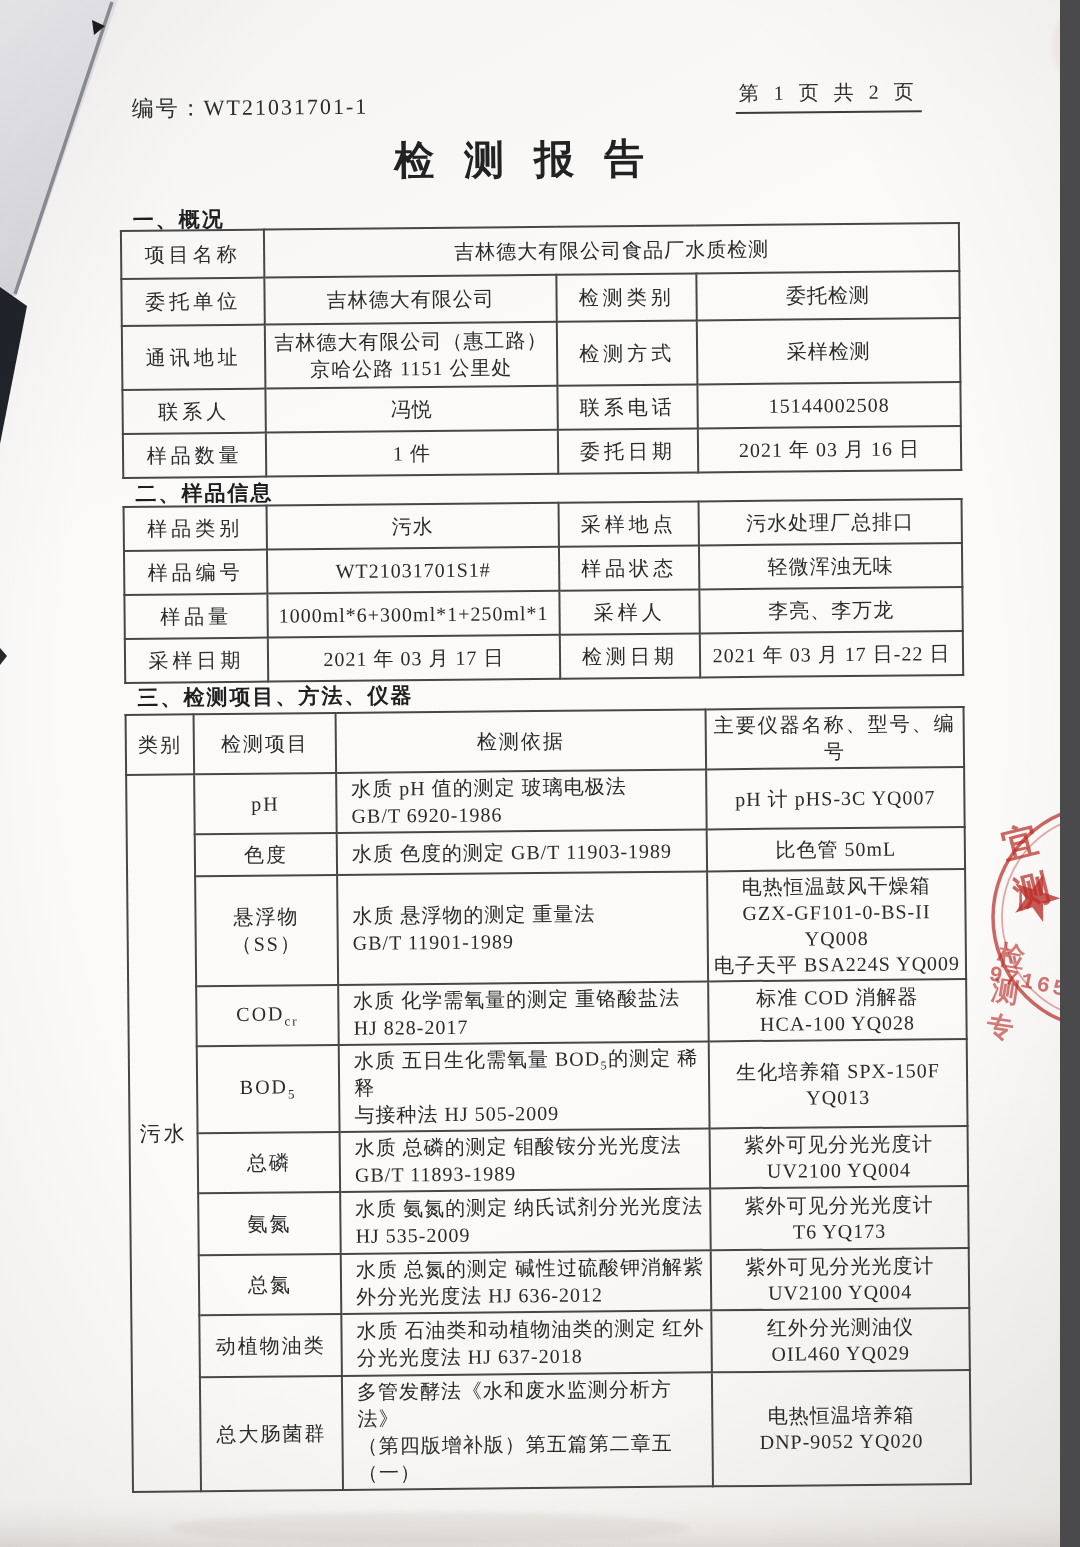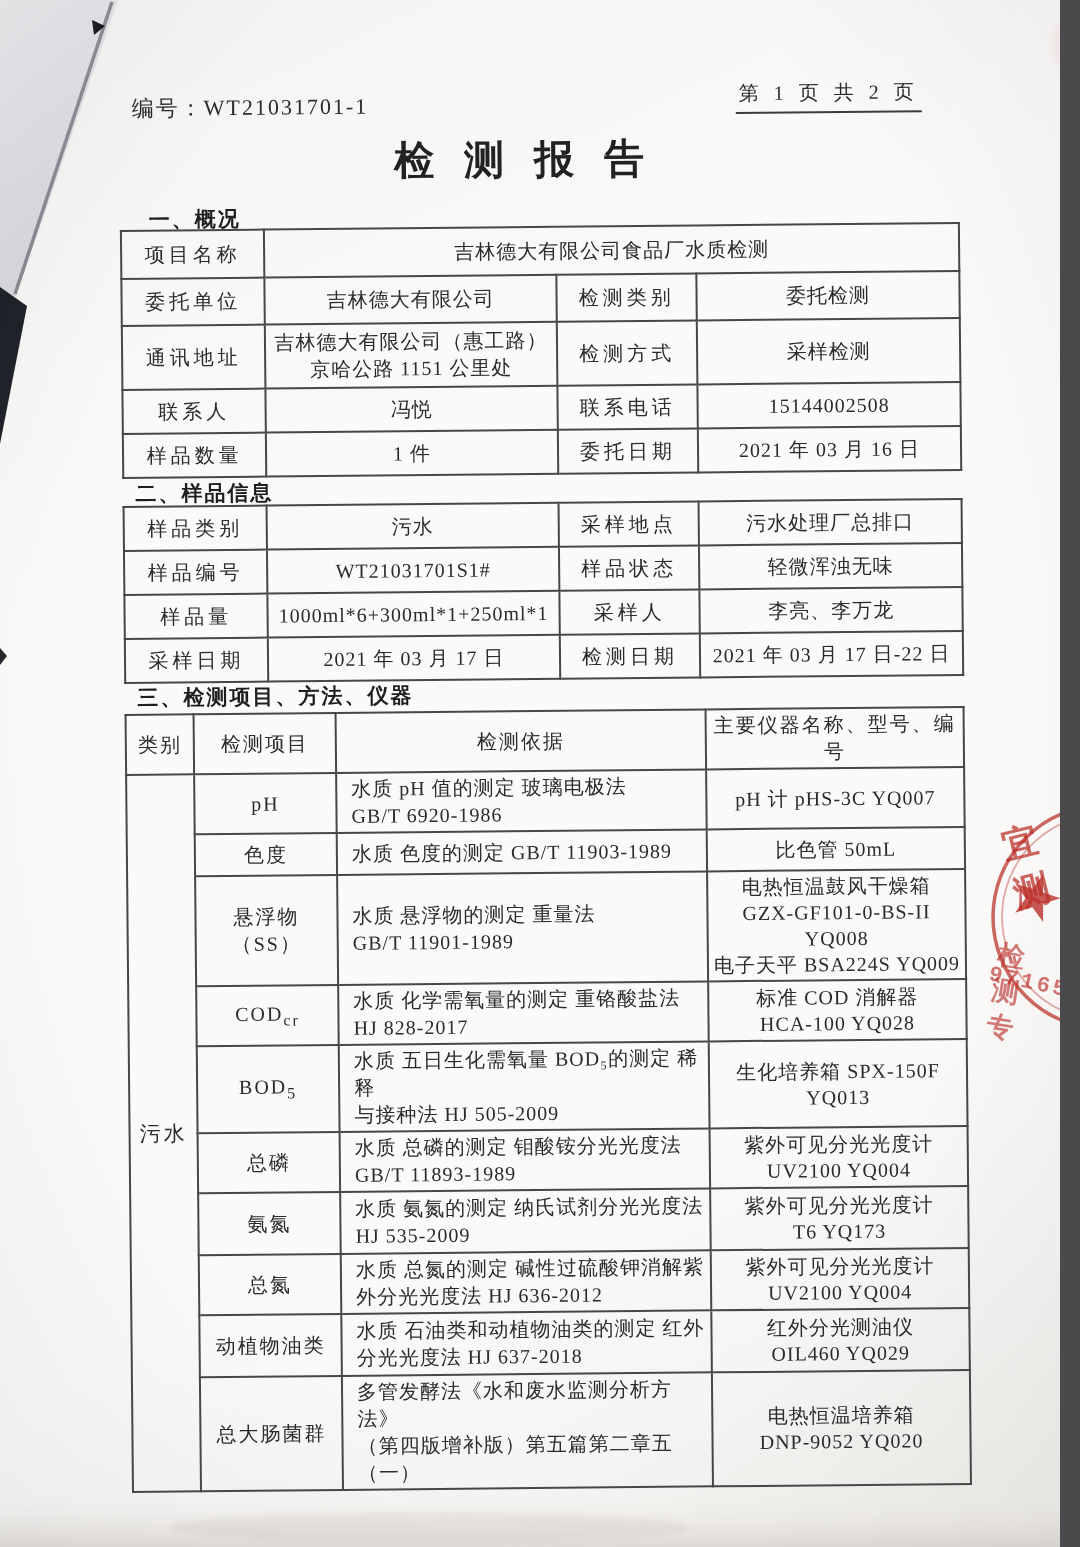--- a/index.html
+++ b/index.html
@@ -15,21 +15,21 @@
   .bg-shapes{position:absolute;inset:0;z-index:0;}
   .content{position:absolute;inset:0;z-index:1;transform:rotate(-0.55deg);transform-origin:540px 760px;}
 
   .doc-number{position:absolute;left:138px;top:90px;font-size:22px;letter-spacing:2px;}
   .page-indicator{position:absolute;left:742px;top:82px;font-size:20px;letter-spacing:5px;
     border-bottom:2px solid #3c3c3c;padding:0 3px 5px;}
   .report-title{position:absolute;left:0;top:132px;width:100%;text-align:center;
     font-size:40px;font-weight:bold;letter-spacing:10px;color:#222;}
 
   .section-heading{position:absolute;font-size:21px;font-weight:bold;letter-spacing:2px;color:#1e1e1e;}
-  .h1{left:138px;top:202px;margin-left:16px;}
+  .h1{left:138px;top:202px;}
   .h2{left:138px;top:476px;}
   .h3{left:138px;top:680px;}
 
   table.rpt{position:absolute;border-collapse:collapse;table-layout:fixed;
     background:transparent;font-size:20px;color:#2b2b2b;}
   table.rpt td,table.rpt th{border:2px solid #474747;padding:2px 4px;font-weight:normal;
     text-align:center;vertical-align:middle;overflow:hidden;}
   .t1{left:125px;top:226px;width:838px;}
   .t2{left:125px;top:502px;width:838px;}
   .t3{left:125px;top:710px;width:838px;}
@@ -40,21 +40,21 @@
   .t2 tr{height:44px;}
   .t3 tr.hd{height:44px;} .t3 td.hdr{letter-spacing:2px;}
   .t3 tr.m0{height:56px;} .t3 tr.m1{height:42px;} .t3 tr.m2{height:78px;}
   .t3 tr.m3{height:58px;} .t3 tr.m4{height:56px;} .t3 tr.m5{height:60px;}
   .t3 tr.m6{height:62px;} .t3 tr.m7{height:60px;} .t3 tr.m8{height:62px;}
   .t3 tr.m9{height:58px;}
   .t3 td.basis{text-align:left;padding-left:14px;line-height:27px;letter-spacing:1px;}
   .t3 td.instr{line-height:26px;letter-spacing:1px;}
   .t3 td.item{letter-spacing:2px;}
   .t3 td.cat{letter-spacing:3px;font-size:21px;}
-  sub.ss{font-size:16px;}
+  sub.ss{font-size:13px;}
 
   .stamp{position:absolute;z-index:2;filter:blur(0.4px);}
   .stamp-arcs{position:absolute;left:960px;top:788px;}
   .stamp-top{position:absolute;left:1008px;top:818px;font-size:36px;font-weight:bold;
     color:rgba(186,44,38,0.72);letter-spacing:4px;transform:rotate(-14deg);}
   .stamp-star{position:absolute;left:1008px;top:866px;font-size:62px;line-height:62px;
     color:rgba(186,44,38,0.78);transform:rotate(18deg);}
   .stamp-lower{position:absolute;left:992px;top:938px;font-size:27px;font-weight:bold;
     color:rgba(186,44,38,0.62);letter-spacing:4px;transform:rotate(9deg);}
   .stamp-serial{position:absolute;left:988px;top:972px;font-size:22px;font-weight:bold;

